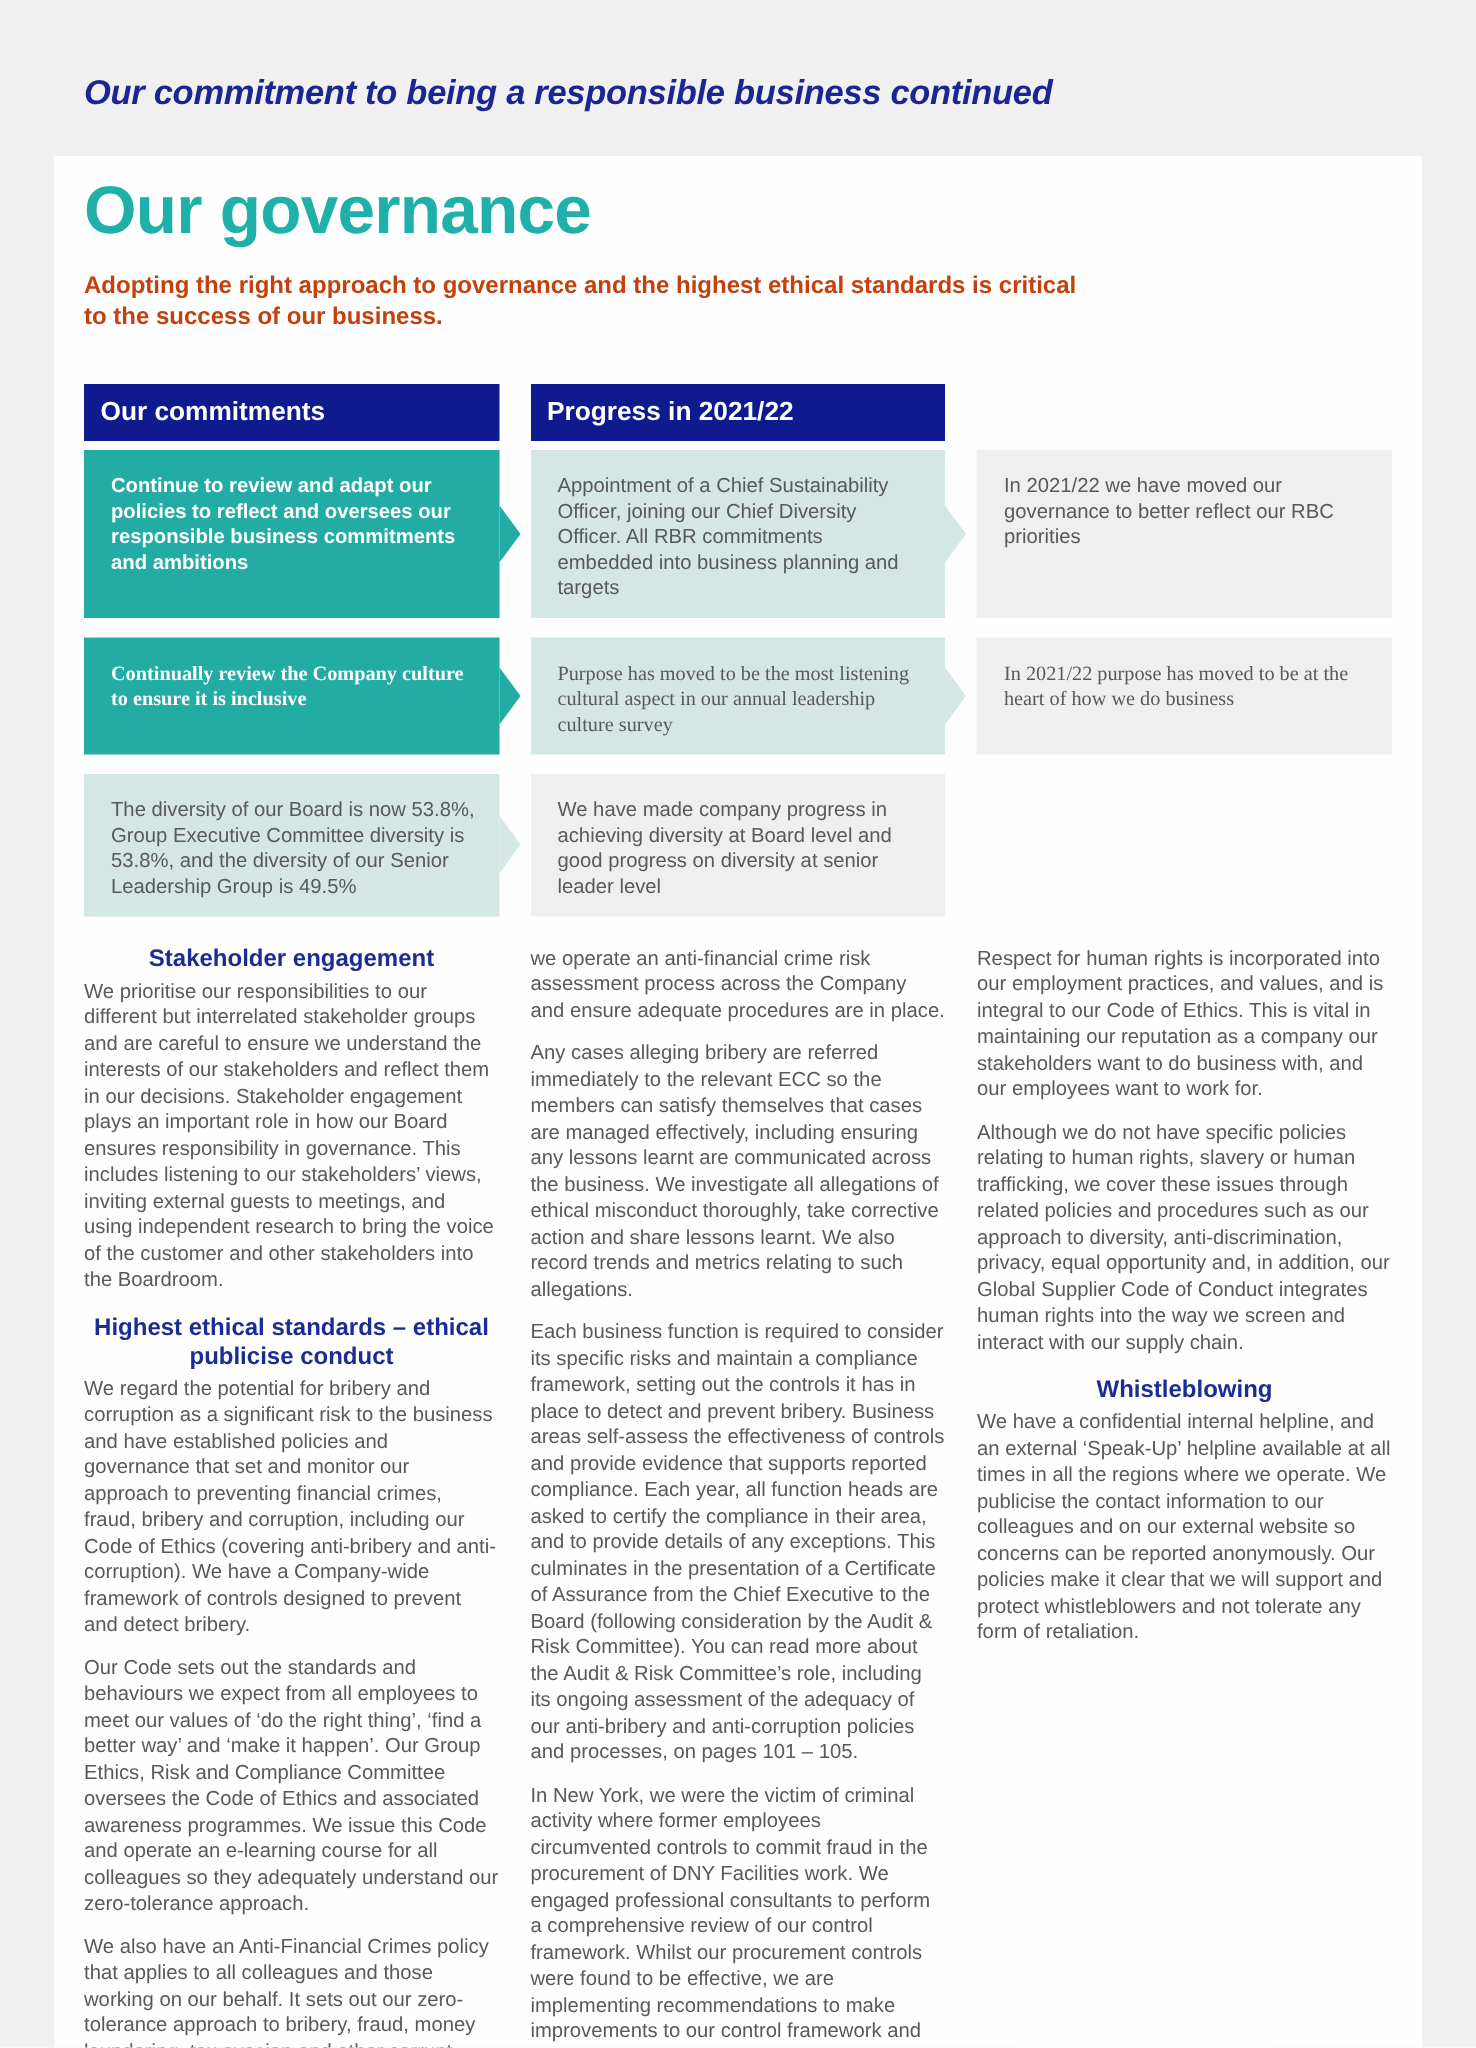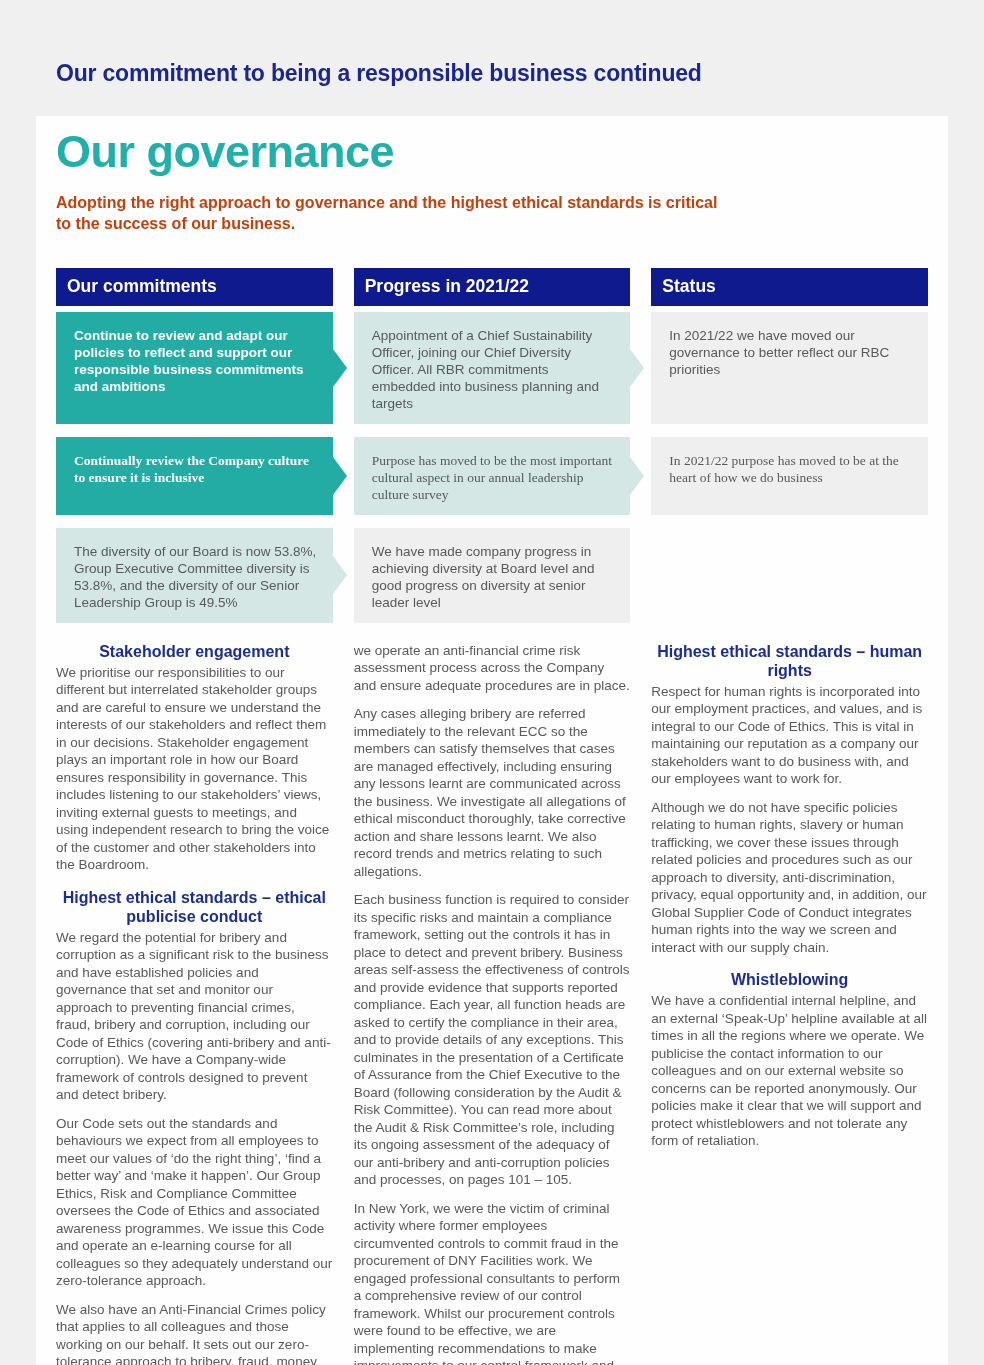--- a/index.html
+++ b/index.html
@@ -3,21 +3,21 @@
 <meta charset="utf-8">
 <style>
   * { margin:0; padding:0; box-sizing:border-box; }
   html,body { width:984px; height:1365px; }
   body {
     font-family:"Liberation Sans", sans-serif;
     background:#f0f0f1;
     color:#58595b;
     overflow:hidden;
   }
-  .pretitle-wrap { padding:60px 56px 0 56px; }
+  .pretitle-wrap { padding:48px 56px 0 56px;font-style:italic; }
   .pretitle { color:#1b2693; font-size:23px; font-weight:bold; letter-spacing:-0.2px; }
 
   .card {
     background:#fefefe;
     margin:29px 36px 0 36px;
     padding:10px 20px 24px 20px;
     min-height:1183px;
   }
   h1.gov-title {
     color:#1fb1a9;
@@ -104,32 +104,31 @@
 
 <div class="card">
   <h1 class="gov-title">Our governance</h1>
   <div class="intro">Adopting the right approach to governance and the highest ethical standards is critical
 to the success of our business.</div>
 
   <div class="gov-table">
     <div class="grid3 thead">
       <div class="th">Our commitments</div>
       <div class="th">Progress in 2021/22</div>
-      <div class="th">Status</div>
     </div>
 
     <div class="grid3 trow r1">
-      <div class="cell commit">Continue to review and adapt our policies to reflect and support our responsible business commitments and ambitions</div>
+      <div class="cell commit">Continue to review and adapt our policies to reflect and oversees our responsible business commitments and ambitions</div>
       <div class="cell progress">Appointment of a Chief Sustainability Officer, joining our Chief Diversity Officer. All RBR commitments embedded into business planning and targets</div>
       <div class="cell status">In 2021/22 we have moved our governance to better reflect our RBC priorities</div>
     </div>
 
     <div class="grid3 trow r2">
       <div class="cell commit">Continually review the Company culture to ensure it is inclusive</div>
-      <div class="cell progress">Purpose has moved to be the most important cultural aspect in our annual leadership culture survey</div>
+      <div class="cell progress">Purpose has moved to be the most listening cultural aspect in our annual leadership culture survey</div>
       <div class="cell status">In 2021/22 purpose has moved to be at the heart of how we do business</div>
     </div>
 
     <div class="grid3 trow r3">
       <div class="cell progress">The diversity of our Board is now 53.8%, Group Executive Committee diversity is 53.8%, and the diversity of our Senior Leadership Group is 49.5%</div>
       <div class="cell status">We have made company progress in achieving diversity at Board level and good progress on diversity at senior leader level</div>
     </div>
   </div>
 
   <div class="grid3 articles">
@@ -141,20 +140,19 @@
       <p>Our Code sets out the standards and behaviours we expect from all employees to meet our values of ‘do the right thing’, ‘find a better way’ and ‘make it happen’. Our Group Ethics, Risk and Compliance Committee oversees the Code of Ethics and associated awareness programmes. We issue this Code and operate an e-learning course for all colleagues so they adequately understand our zero-tolerance approach.</p>
       <p>We also have an Anti-Financial Crimes policy that applies to all colleagues and those working on our behalf. It sets out our zero-tolerance approach to bribery, fraud, money laundering, tax evasion and other corrupt business practices. To ensure compliance with the UK Bribery Act 2010 and other relevant legislation,</p>
     </div>
     <div class="col">
       <p>we operate an anti-financial crime risk assessment process across the Company and ensure adequate procedures are in place.</p>
       <p>Any cases alleging bribery are referred immediately to the relevant ECC so the members can satisfy themselves that cases are managed effectively, including ensuring any lessons learnt are communicated across the business. We investigate all allegations of ethical misconduct thoroughly, take corrective action and share lessons learnt. We also record trends and metrics relating to such allegations.</p>
       <p>Each business function is required to consider its specific risks and maintain a compliance framework, setting out the controls it has in place to detect and prevent bribery. Business areas self-assess the effectiveness of controls and provide evidence that supports reported compliance. Each year, all function heads are asked to certify the compliance in their area, and to provide details of any exceptions. This culminates in the presentation of a Certificate of Assurance from the Chief Executive to the Board (following consideration by the Audit &amp; Risk Committee). You can read more about the Audit &amp; Risk Committee’s role, including its ongoing assessment of the adequacy of our anti-bribery and anti-corruption policies and processes, on pages 101 – 105.</p>
       <p>In New York, we were the victim of criminal activity where former employees circumvented controls to commit fraud in the procurement of DNY Facilities work. We engaged professional consultants to perform a comprehensive review of our control framework. Whilst our procurement controls were found to be effective, we are implementing recommendations to make improvements to our control framework and Ethics and Business Conduct Program.</p>
     </div>
     <div class="col">
-      <h3>Highest ethical standards – human rights</h3>
       <p>Respect for human rights is incorporated into our employment practices, and values, and is integral to our Code of Ethics. This is vital in maintaining our reputation as a company our stakeholders want to do business with, and our employees want to work for.</p>
       <p>Although we do not have specific policies relating to human rights, slavery or human trafficking, we cover these issues through related policies and procedures such as our approach to diversity, anti-discrimination, privacy, equal opportunity and, in addition, our Global Supplier Code of Conduct integrates human rights into the way we screen and interact with our supply chain.</p>
       <h3>Whistleblowing</h3>
       <p>We have a confidential internal helpline, and an external ‘Speak-Up’ helpline available at all times in all the regions where we operate. We publicise the contact information to our colleagues and on our external website so concerns can be reported anonymously. Our policies make it clear that we will support and protect whistleblowers and not tolerate any form of retaliation.</p>
     </div>
   </div>
 </div>
 
 </body></html>

